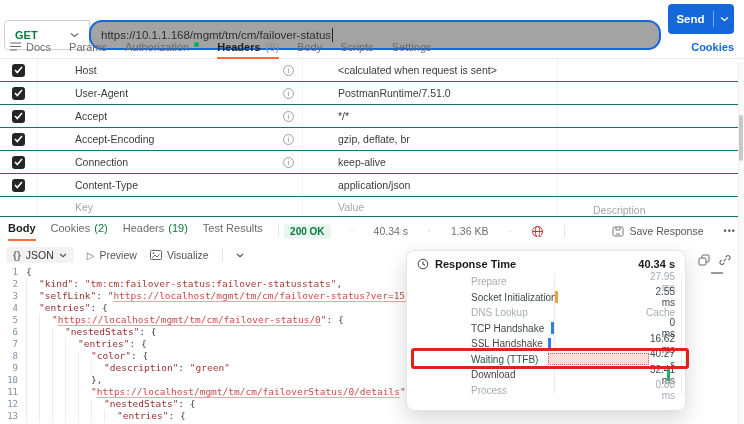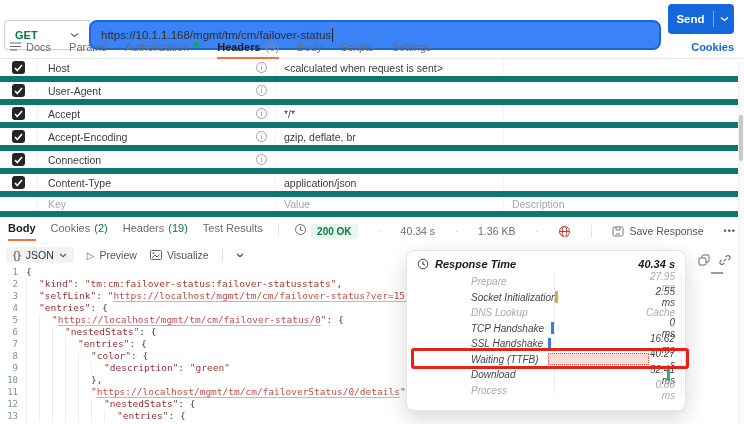--- a/index.html
+++ b/index.html
@@ -4,42 +4,42 @@
 <style>
   * { margin:0; padding:0; box-sizing:border-box; }
   html,body { width:744px; height:424px; background:#fff; overflow:hidden;
     font-family:"Liberation Sans", sans-serif; color:#212121; }
 
   
   .reqbar { position:absolute; top:20px; left:4px; height:30px; display:flex; align-items:stretch; }
   .method { width:86px; border:1px solid #CFCFCF; border-radius:4px 0 0 4px; display:flex;
     align-items:center; justify-content:space-between; padding:0 10px; background:#fff; cursor:pointer; }
   .method .m-label { color:#0B7A3E; font-weight:bold; font-size:11px; }
-  .urlbox { width:572px; border:2px solid #1568DB; border-radius:8px; margin-left:-1px;
-    display:flex; align-items:center; padding:8px 10px; font-size:11.5px; color:#2E2E2E; background:#3b82f6; }
+  .urlbox { width:572px; border:2px solid #1568DB; border-radius:13px; margin-left:-1px;
+    display:flex; align-items:center; padding:8px 10px; font-size:11.5px; color:#2E2E2E; background:#a3a3a3; }
   .cursor { display:inline-block; width:1px; height:14px; background:#222; margin-left:1px; vertical-align:middle; }
   .sendbtn { position:absolute; top:4px; left:668px; width:66px; height:30px; background:#1568DB;
     border-radius:4px; display:flex; align-items:center; color:#fff; font-size:11.5px; font-weight:bold; cursor:pointer; }
   .sendbtn .s-label { flex:1; text-align:center; }
   .sendbtn .s-div { width:1px; height:16px; background:rgba(255,255,255,0.45); }
   .sendbtn .s-chev { width:20px; display:flex; justify-content:center; }
 
   
   .reqtabs { position:absolute; top:40px; left:0; right:0; height:19px; display:flex; gap:18px;
     padding-left:10px; border-bottom:1px solid #E9E9E9; font-size:11px; color:#6B6B6B; }
   .rtab { display:flex; align-items:center; gap:5px; padding-bottom:4px; border-bottom:2px solid transparent;
     margin-bottom:-1px; cursor:pointer; white-space:nowrap; }
   .rtab.active { color:#212121; font-weight:bold; border-bottom-color:#FF6C37; }
   .rtab .cnt { color:#8A8A8A; font-weight:normal; }
   .rtab .dot { width:5px; height:5px; border-radius:50%; background:#0CAA53; margin-top:-5px; }
   .cookies-link { position:absolute; top:41px; right:10px; font-size:11px; color:#1568DB; font-weight:bold; cursor:pointer; }
 
   
   .htable { position:absolute; top:59px; left:0; right:0; }
-  .hrow { display:flex; height:23px; border-bottom:6px solid #0f766e; align-items:center; font-size:10.5px; }
+  .hrow { display:flex; height:23px; border-bottom:1px solid #0f766e; align-items:flex-end; font-size:10.5px;gap:27px; }
   .c-check { width:38px; display:flex; justify-content:center; align-items:center; align-self:stretch; border-right:1px solid #F3F3F3; }
   .c-key { width:238px; display:flex; align-items:center; padding-left:10px; align-self:stretch; border-right:1px solid #F3F3F3; color:#3B3B3B; }
   .c-key .info { margin-left:auto; margin-right:8px; }
   .c-val { width:228px; padding-left:8px; align-self:stretch; display:flex; align-items:center; border-right:1px solid #F3F3F3; color:#3B3B3B; }
   .c-desc { flex:1; padding-left:8px; color:#3B3B3B; }
   .ph { color:#A5A5A5; }
   .checkbox { width:13px; height:13px; background:#252525; border-radius:3px; display:flex;
     align-items:center; justify-content:center; cursor:pointer; }
   .info { width:11px; height:11px; border:1px solid #A0A0A0; border-radius:50%; color:#8A8A8A;
     font-size:7.5px; line-height:9px; text-align:center; font-family:"Liberation Serif",serif; font-style:italic; }
@@ -48,21 +48,21 @@
   .resptabs { position:absolute; top:222px; left:0; height:22px; display:flex; gap:15px; padding-left:8px;
     font-size:11px; color:#6B6B6B; align-items:flex-start; }
   .resptab { display:flex; gap:4px; padding-bottom:5px; border-bottom:2px solid transparent; cursor:pointer; white-space:nowrap; }
   .resptab.active { color:#212121; font-weight:bold; border-bottom-color:#FF6C37; }
   .resptab .gcnt { color:#0B7A3E; }
   .vdiv { width:1px; height:13px; background:#E3E3E3; margin-top:1px; }
   .meta { position:absolute; top:220px; right:8px; height:22px; display:flex; align-items:center; gap:20px;
     font-size:10.5px; color:#6E6E6E; }
   .badge { color:#0B7A3E; background:#E8F6EE; font-weight:bold; padding:2px 6px; border-radius:3px; font-size:10px; cursor:pointer; }
   .sep { color:#BDBDBD; font-size:9px; }
-  .save { display:flex; align-items:center; gap:5px; color:#555; cursor:pointer; }
+  .save { display:flex; align-items:center; gap:5px; color:#555; cursor:pointer;margin-left:27px; }
   .more { color:#555; letter-spacing:1px; font-size:9px; font-weight:bold; cursor:pointer; }
 
   
   .fmtrow { position:absolute; top:246px; left:6px; height:18px; display:flex; align-items:center; gap:13px;
     font-size:10.5px; color:#555; }
   .chip { background:#F2F2F2; border-radius:3px; padding:2px 7px; display:flex; align-items:center; gap:5px;
     color:#333; cursor:pointer; }
   .chip .braces { color:#777; font-weight:bold; font-size:10px; }
   .fmt-item { display:flex; align-items:center; gap:5px; cursor:pointer; }
   .tri { font-size:10px; color:#666; }
@@ -83,21 +83,21 @@
   .code-icons { position:absolute; top:254px; left:698px; display:flex; gap:9px; z-index:3; }
   .icon-btn { cursor:pointer; display:flex; align-items:center; }
   .scroll-dash { position:absolute; top:272px; left:711px; width:12px; height:2px; background:#9A9A9A; z-index:3; }
 
   
   .sb-track { position:absolute; top:62px; right:0; width:6px; height:362px; background:#FAFAFA; border-left:1px solid #EFEFEF; }
   .sb-thumb { position:absolute; top:115px; right:1px; width:4px; height:46px; background:#C8C8C8; border-radius:2px; cursor:pointer; }
 
   
   .popup { position:absolute; left:406px; top:250px; width:280px; height:161px; background:#fff;
-    border:1px solid #E4E4E4; border-radius:8px; box-shadow:0 8px 22px rgba(0,0,0,0.16); z-index:10;font-style:italic; }
+    border:1px solid #E4E4E4; border-radius:8px; box-shadow:0 8px 22px rgba(0,0,0,0.16); z-index:10; }
   .ph-row { display:flex; align-items:center; gap:6px; padding:7px 10px 4px 10px; font-size:11px; font-weight:bold; color:#1A1A1A; }
   .ph-total { margin-left:auto; }
   .pt-rows { position:relative; height:124px;margin-left:44px; }
   .guide { position:absolute; top:0; bottom:4px; border-left:1px solid #EDEDED; }
   .g1 { left:103px; } .g2 { left:230px; }
   .prow { display:flex; align-items:center; height:15.5px; font-size:10px; color:#41464D; position:relative; }
   .prow .plabel { width:103px; padding-left:20px; white-space:nowrap; }
   .prow .ptimeline { width:127px; position:relative; align-self:stretch; }
   .prow .pvalue { flex:1; text-align:right; padding-right:10px; }
   .prow.muted { color:#A6ABB2; }
@@ -197,20 +197,23 @@
         <span class="checkbox">
           <svg width="9" height="8" viewBox="0 0 9 8">
             <path d="M1 4l2.3 2.5L8 1" stroke="#fff" stroke-width="1.6" fill="none"></path>
           </svg>
         </span>
       </div>
       <div class="c-key">
         <span>User-Agent</span>
         <span class="info">i</span>
       </div>
+      <div class="c-val">
+        <span>PostmanRuntime/7.51.0</span>
+      </div>
       <div class="c-desc"></div>
     </div>
     <div class="hrow">
       <div class="c-check">
         <span class="checkbox">
           <svg width="9" height="8" viewBox="0 0 9 8">
             <path d="M1 4l2.3 2.5L8 1" stroke="#fff" stroke-width="1.6" fill="none"></path>
           </svg>
         </span>
       </div>
@@ -244,20 +247,23 @@
       <div class="c-check">
         <span class="checkbox">
           <svg width="9" height="8" viewBox="0 0 9 8">
             <path d="M1 4l2.3 2.5L8 1" stroke="#fff" stroke-width="1.6" fill="none"></path>
           </svg>
         </span>
       </div>
       <div class="c-key">
         <span>Connection</span>
         <span class="info">i</span>
+      </div>
+      <div class="c-val">
+        <span>keep-alive</span>
       </div>
       <div class="c-desc"></div>
     </div>
     <div class="hrow">
       <div class="c-check">
         <span class="checkbox">
           <svg width="9" height="8" viewBox="0 0 9 8">
             <path d="M1 4l2.3 2.5L8 1" stroke="#fff" stroke-width="1.6" fill="none"></path>
           </svg>
         </span>

